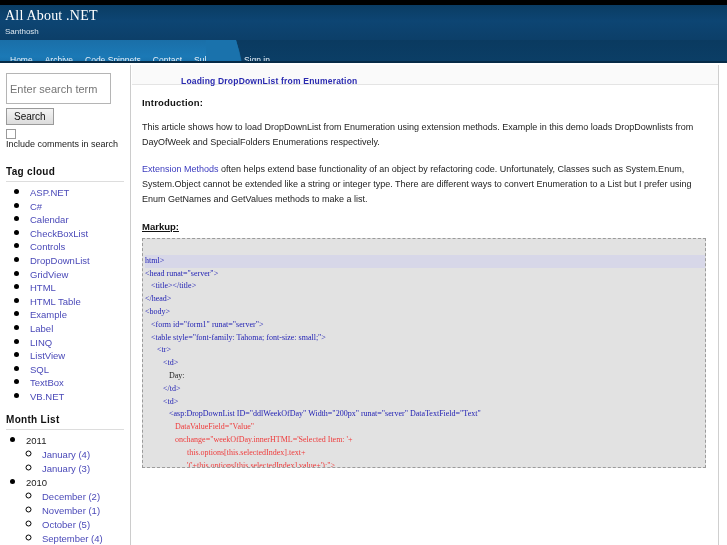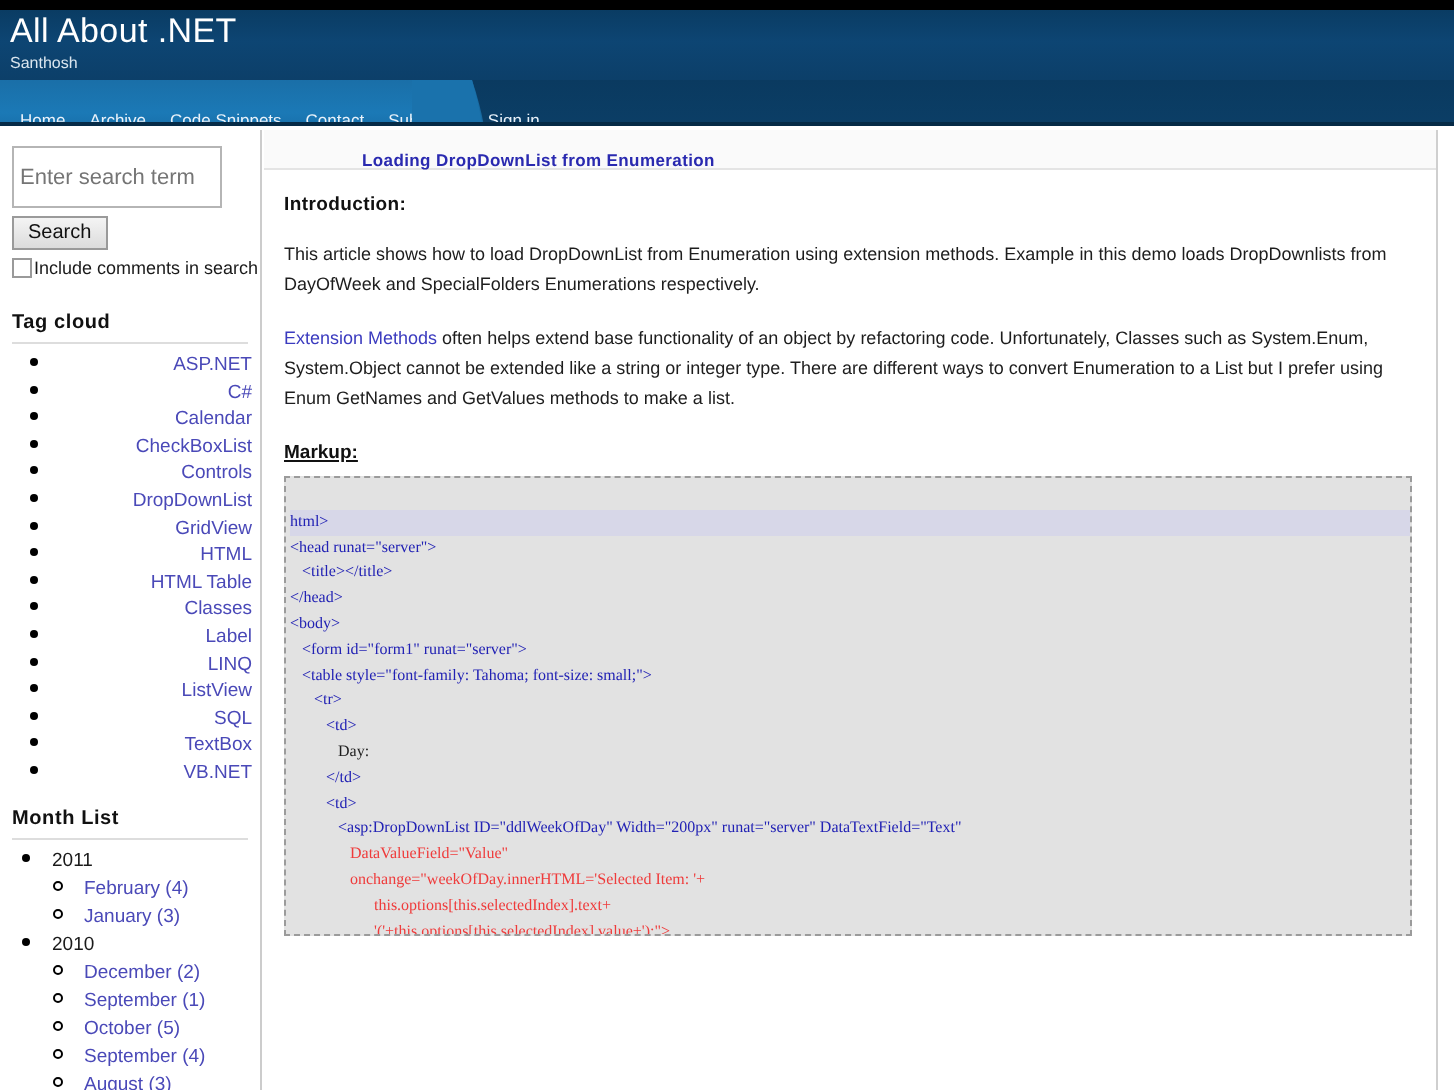--- a/index.html
+++ b/index.html
@@ -23,25 +23,26 @@
     background: #000000;
   }
   .header {
     position: absolute; left: 0; top: 5px; width: 727px; height: 35px;
     background: linear-gradient(to bottom, #0a3c63 0%, #0d4573 45%, #0c3f69 100%);
     overflow: hidden;
   }
   .header-inner { position: absolute; left: 5px; top: 2px; }
   .site-title {
     color: #ffffff;
-    font-size: 17px;
+    font-size: 14px;
     font-weight: normal;
     letter-spacing: 0.2px;
     line-height: 18px;
     white-space: nowrap;
+    font-family: Liberation Serif, serif;
   }
   .site-subtitle {
     color: #dbe6ef;
     font-size: 8px;
     line-height: 11px;
     margin-top: 1px;
     white-space: nowrap;
   }
 
   
@@ -103,20 +104,21 @@
     font-size: 10px;
     color: #111111;
     background: linear-gradient(to bottom,#f4f4f4,#dcdcdc);
     border: 1px solid #9a9a9a;
     padding: 2px 7px;
     cursor: pointer;
   }
   .chk-row {
     display: flex; align-items: flex-start;
     margin: 4px 0 16px 2px;
+    flex-direction: column;
   }
   .chk-box {
     width: 10px; height: 10px;
     border: 1px solid #9a9a9a;
     background: #ffffff;
     margin-right: 1px;
     flex: none;
     cursor: pointer;
   }
   .chk-label {
@@ -128,21 +130,21 @@
     margin: 11px 0 0 2px;
     letter-spacing: 0.3px;
   }
   .side-rule {
     border-bottom: 1px solid #dddddd;
     margin: 4px 2px 3px 2px;
     height: 0;
   }
   ul.taglist {
     list-style: disc;
-    margin: 0; padding-left: 26px; text-align: right;
+    margin: 0; padding-left: 26px;
   }
   ul.taglist li { margin: 0; padding: 0; line-height: 11.6px; }
   ul.taglist li a {
     font-size: 9.5px; color: #4a49b8; text-decoration: none;
     cursor: pointer;
   }
   ul.monthlist { list-style: disc; margin: 0; padding-left: 22px; }
   ul.monthlist > li { line-height: 12px; }
   .year { font-size: 9.5px; color: #1a1a1a; }
   ul.monthsub { list-style: circle; margin: 0; padding-left: 16px; }
@@ -259,44 +261,44 @@
       <ul class="taglist">
         <li><a>ASP.NET</a></li>
         <li><a>C#</a></li>
         <li><a>Calendar</a></li>
         <li><a>CheckBoxList</a></li>
         <li><a>Controls</a></li>
         <li><a>DropDownList</a></li>
         <li><a>GridView</a></li>
         <li><a>HTML</a></li>
         <li><a>HTML Table</a></li>
-        <li><a>Classes</a></li>
+        <li><a>Example</a></li>
         <li><a>Label</a></li>
         <li><a>LINQ</a></li>
         <li><a>ListView</a></li>
         <li><a>SQL</a></li>
         <li><a>TextBox</a></li>
         <li><a>VB.NET</a></li>
       </ul>
 
       <div class="side-h">Month List</div>
       <div class="side-rule"></div>
       <ul class="monthlist">
         <li>
           <span class="year">2011</span>
           <ul class="monthsub">
-            <li><a>February (4)</a></li>
+            <li><a>January (4)</a></li>
             <li><a>January (3)</a></li>
           </ul>
         </li>
         <li>
           <span class="year">2010</span>
           <ul class="monthsub">
             <li><a>December (2)</a></li>
-            <li><a>September (1)</a></li>
+            <li><a>November (1)</a></li>
             <li><a>October (5)</a></li>
             <li><a>September (4)</a></li>
             <li><a>August (3)</a></li>
             <li><a>July (2)</a></li>
             <li><a>June (3)</a></li>
 
           </ul>
         </li>
 
       </ul>

